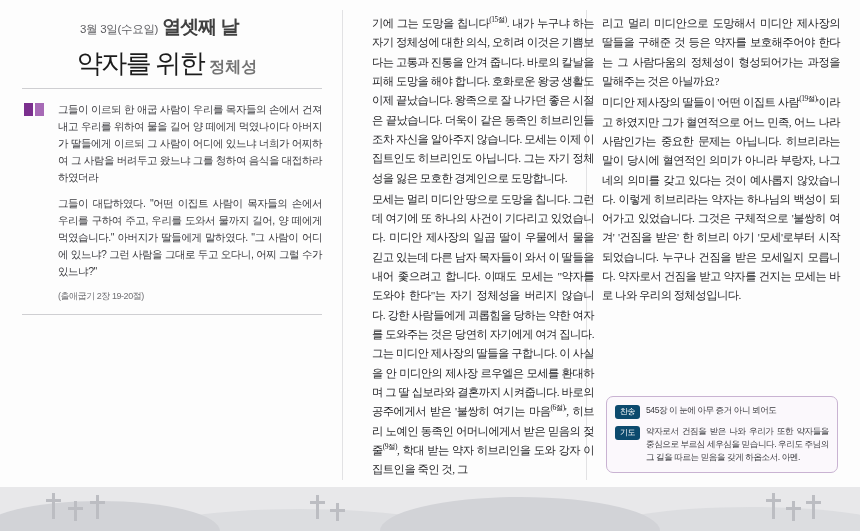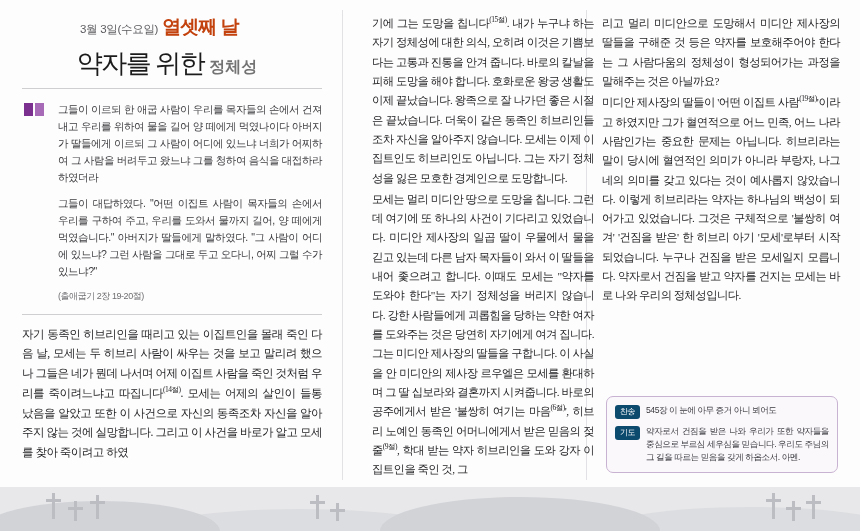--- a/index.html
+++ b/index.html
@@ -96,21 +96,21 @@
   }
   .date-badge {
     font-size: 11.5px;
     color: #5b5b5f;
     letter-spacing: -0.3px;
     padding-bottom: 3px;
   }
   .day-label {
     font-size: 19px;
     font-weight: bold;
-    color: #c2410c;
+    color: #404040;
     letter-spacing: -1px;
   }
   .title-wrap {
     margin-top: 6px;
     text-align: center;
     padding-right: 10px;
   }
   .title-main {
     font-size: 26px;
     letter-spacing: -1.5px;
@@ -245,23 +245,20 @@
       <div class="quote-mark">
         <span class="b1"></span><span class="b2"></span>
       </div>
       <p>그들이 이르되 한 애굽 사람이 우리를 목자들의 손에서 건져 내고 우리를 위하여 물을 길어 양 떼에게 먹였나이다 아버지가 딸들에게 이르되 그 사람이 어디에 있느냐 너희가 어찌하여 그 사람을 버려두고 왔느냐 그를 청하여 음식을 대접하라 하였더라</p>
       <p><span>그들이 대답하였다. "어떤 이집트 사람이 목자들의 손에서 우리를 구하여 주고, 우리를 도와서 물까지 길어, 양 떼에게 먹였습니다." 아버지가 딸들에게 말하였다. "그 사람이 어디에 있느냐? 그런 사람을 그대로 두고 오다니, 어찌 그럴 수가 있느냐?"</span></p>
       <p class="ref">(출애굽기 2장 19-20절)</p>
     </div>
 
     <div class="hrule"></div>
 
-    <div class="body-text">
-      <p>자기 동족인 히브리인을 때리고 있는 이집트인을 몰래 죽인 다음 날, 모세는 두 히브리 사람이 싸우는 것을 보고 말리려 했으나 그들은 네가 뭔데 나서며 어제 이집트 사람을 죽인 것처럼 우리를 죽이려느냐고 따집니다<sup>(14절)</sup>. 모세는 어제의 살인이 들통 났음을 알았고 또한 이 사건으로 자신의 동족조차 자신을 알아주지 않는 것에 실망합니다. 그리고 이 사건을 바로가 알고 모세를 찾아 죽이려고 하였</p>
-    </div>
   </div>
 
   <div class="col col-2">
     <div class="body-text">
       <p>기에 그는 도망을 칩니다<sup>(15절)</sup>. 내가 누구냐 하는 자기 정체성에 대한 의식, 오히려 이것은 기쁨보다는 고통과 진통을 안겨 줍니다. 바로의 칼날을 피해 도망을 해야 합니다. 호화로운 왕궁 생활도 이제 끝났습니다. 왕족으로 잘 나가던 좋은 시절은 끝났습니다. 더욱이 같은 동족인 히브리인들조차 자신을 알아주지 않습니다. 모세는 이제 이집트인도 히브리인도 아닙니다. 그는 자기 정체성을 잃은 모호한 경계인으로 도망합니다.</p>
       <p>모세는 멀리 미디안 땅으로 도망을 칩니다. 그런데 여기에 또 하나의 사건이 기다리고 있었습니다. 미디안 제사장의 일곱 딸이 우물에서 물을 긷고 있는데 다른 남자 목자들이 와서 이 딸들을 내어 좇으려고 합니다. 이때도 모세는 "약자를 도와야 한다"는 자기 정체성을 버리지 않습니다. 강한 사람들에게 괴롭힘을 당하는 약한 여자를 도와주는 것은 당연히 자기에게 여겨 집니다. 그는 미디안 제사장의 딸들을 구합니다. 이 사실을 안 미디안의 제사장 르우엘은 모세를 환대하며 그 딸 십보라와 결혼까지 시켜줍니다. 바로의 공주에게서 받은 '불쌍히 여기는 마음<sup>(6절)</sup>', 히브리 노예인 동족인 어머니에게서 받은 믿음의 젖줄<sup>(9절)</sup>, 학대 받는 약자 히브리인을 도와 강자 이집트인을 죽인 것, 그</p>
     </div>
   </div>
 
   <div class="col col-3">

